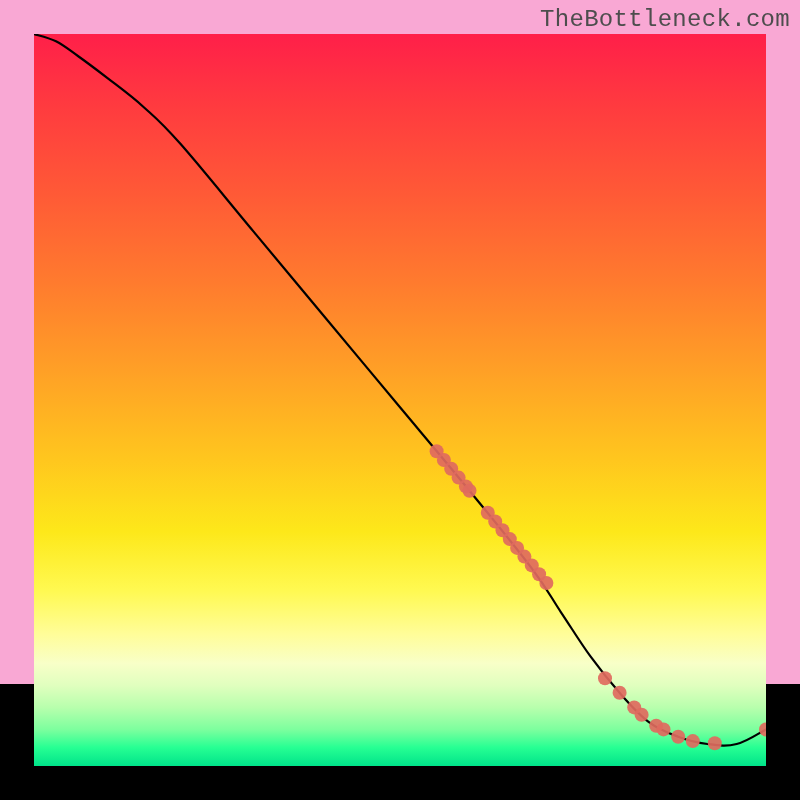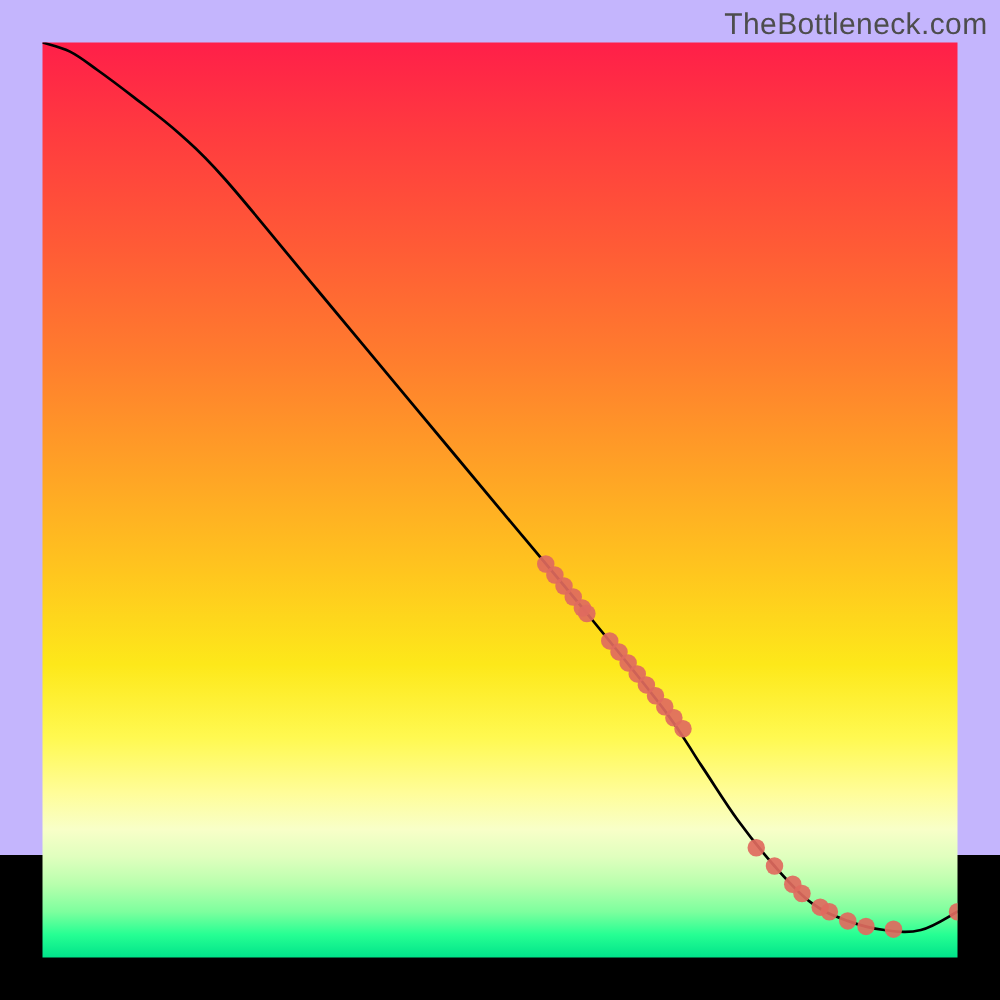--- a/index.html
+++ b/index.html
@@ -8,21 +8,22 @@
     width: 800px;
     height: 800px;
     background: #000;
     overflow: hidden;
     font-family: Arial, Helvetica, sans-serif;
   }
   .frame {
     position: relative;
     width: 800px;
     height: 684px;
-    background: #c4b5fd;
+    background: #f9a8d4;
+    font-family: Liberation Mono, monospace;
   }
   .plot-area {
     position: absolute;
     left: 34px;
     top: 34px;
     width: 732px;
     height: 732px;
     background: linear-gradient(
       to bottom,
       #ff1f49 0%,

